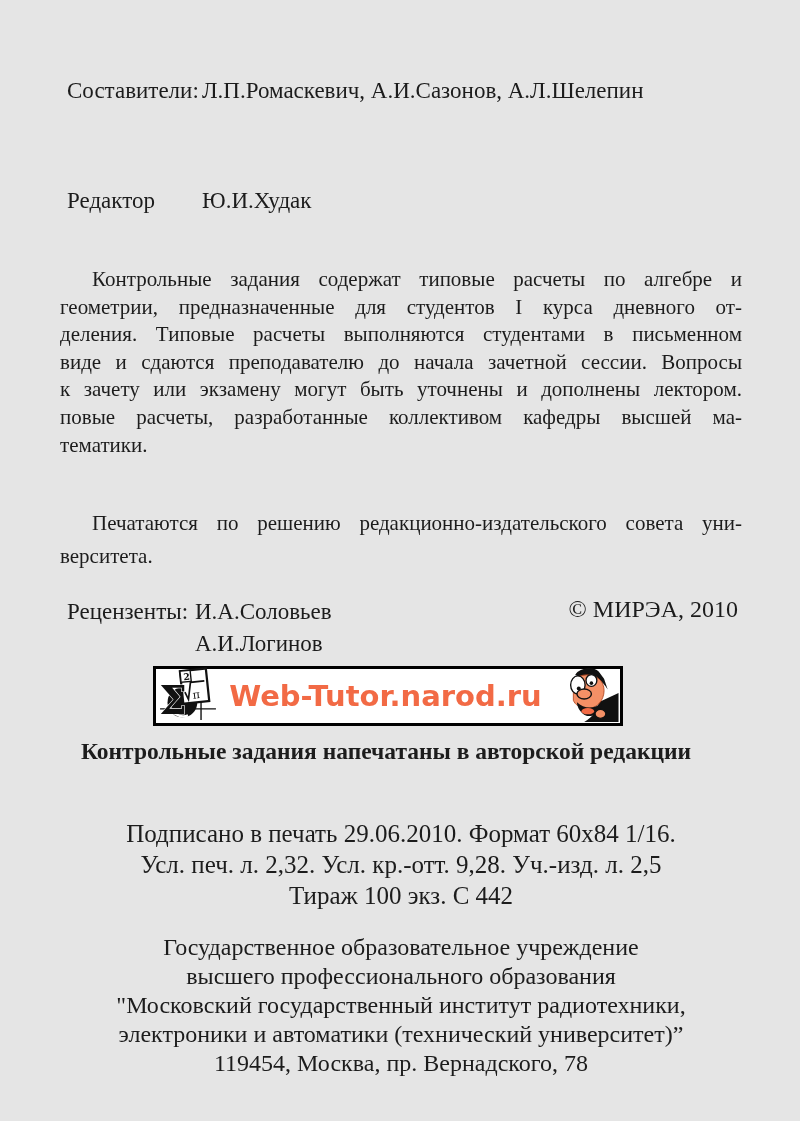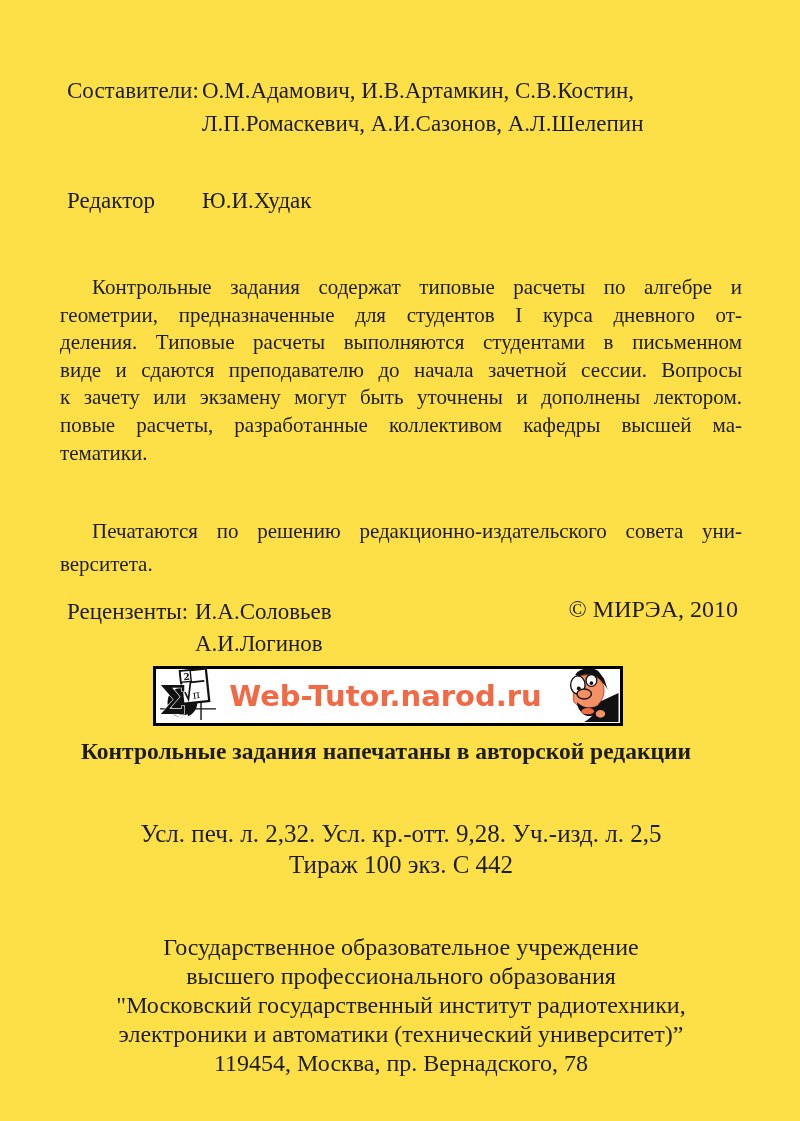--- a/index.html
+++ b/index.html
@@ -1,30 +1,30 @@
 <!DOCTYPE html>
 <html><head>
 <meta charset="utf-8">
 <style>
   html,body{margin:0;padding:0;background:#ffffff;}
   .page{
     position:relative;
     width:800px;height:1121px;
-    background:#fde047;
+    background:#e5e5e5;
     color:#1c1c1c;
     font-family:"Liberation Serif", serif;
     overflow:hidden;
   }
   .abs{position:absolute;}
   
   .credrow{left:67px;display:flex;font-size:23px;line-height:33px;}
   .credrow .lbl{width:135px;flex:none;}
   .credrow .val{white-space:nowrap;}
   
-  .para{left:60px;width:682px;font-size:21px;line-height:27.6px;margin-top:8px;}
+  .para{left:60px;width:682px;font-size:21px;line-height:27.6px;}
   .jline{text-align:justify;text-align-last:justify;white-space:nowrap;overflow:hidden;}
   .indent{padding-left:32px;}
   .plain{text-align:left;}
   .decision{line-height:33px;}
   .reviewers{line-height:32px;}
   .copyright{top:596px;right:62px;font-size:24px;white-space:nowrap;margin-left:27px;}
   
   .banner{
     left:153px;top:666px;width:470px;height:60px;
     background:#ffffff;border:3px solid #000;
@@ -45,21 +45,20 @@
   .publisher{top:933px;font-size:24px;line-height:29px;}
 </style>
 </head>
 <body>
 
 <div class="page">
 
   <div class="abs credrow" style="top:74px;">
     <div class="lbl">Составители:</div>
     <div class="val">
-      <div>О.М.Адамович, И.В.Артамкин, С.В.Костин,</div>
       <div>Л.П.Ромаскевич, А.И.Сазонов, А.Л.Шелепин</div>
     </div>
   </div>
 
   <div class="abs credrow" style="top:184px;">
     <div class="lbl">Редактор</div>
     <div class="val">Ю.И.Худак</div>
   </div>
 
   <div class="abs para" style="top:266px;">
@@ -118,20 +117,21 @@
         <path d="M26 40 C34 48 46 48 54 40 C52 54 40 58 34 54 C29 50 26 45 26 40 Z" fill="#111"></path>
         <ellipse cx="38" cy="50" rx="7" ry="3.5" fill="#f26a45"></ellipse>
         <ellipse cx="52" cy="53" rx="6" ry="5" fill="#f49066" stroke="#111" stroke-width="1.5"></ellipse>
       </svg>
     </span>
   </div>
 
   <div class="abs authors-note">Контрольные задания напечатаны в авторской редакции</div>
 
   <div class="abs centerblock printinfo">
+    <div>Подписано в печать 29.06.2010. Формат 60х84 1/16.</div>
     <div>Усл. печ. л. 2,32. Усл. кр.-отт. 9,28. Уч.-изд. л. 2,5</div>
     <div>Тираж 100 экз. С 442</div>
   </div>
 
   <div class="abs centerblock publisher">
     <div>Государственное образовательное учреждение</div>
     <div>высшего профессионального образования</div>
     <div>"Московский государственный институт радиотехники,</div>
     <div>электроники и автоматики (технический университет)”</div>
     <div>119454, Москва, пр. Вернадского, 78</div>

